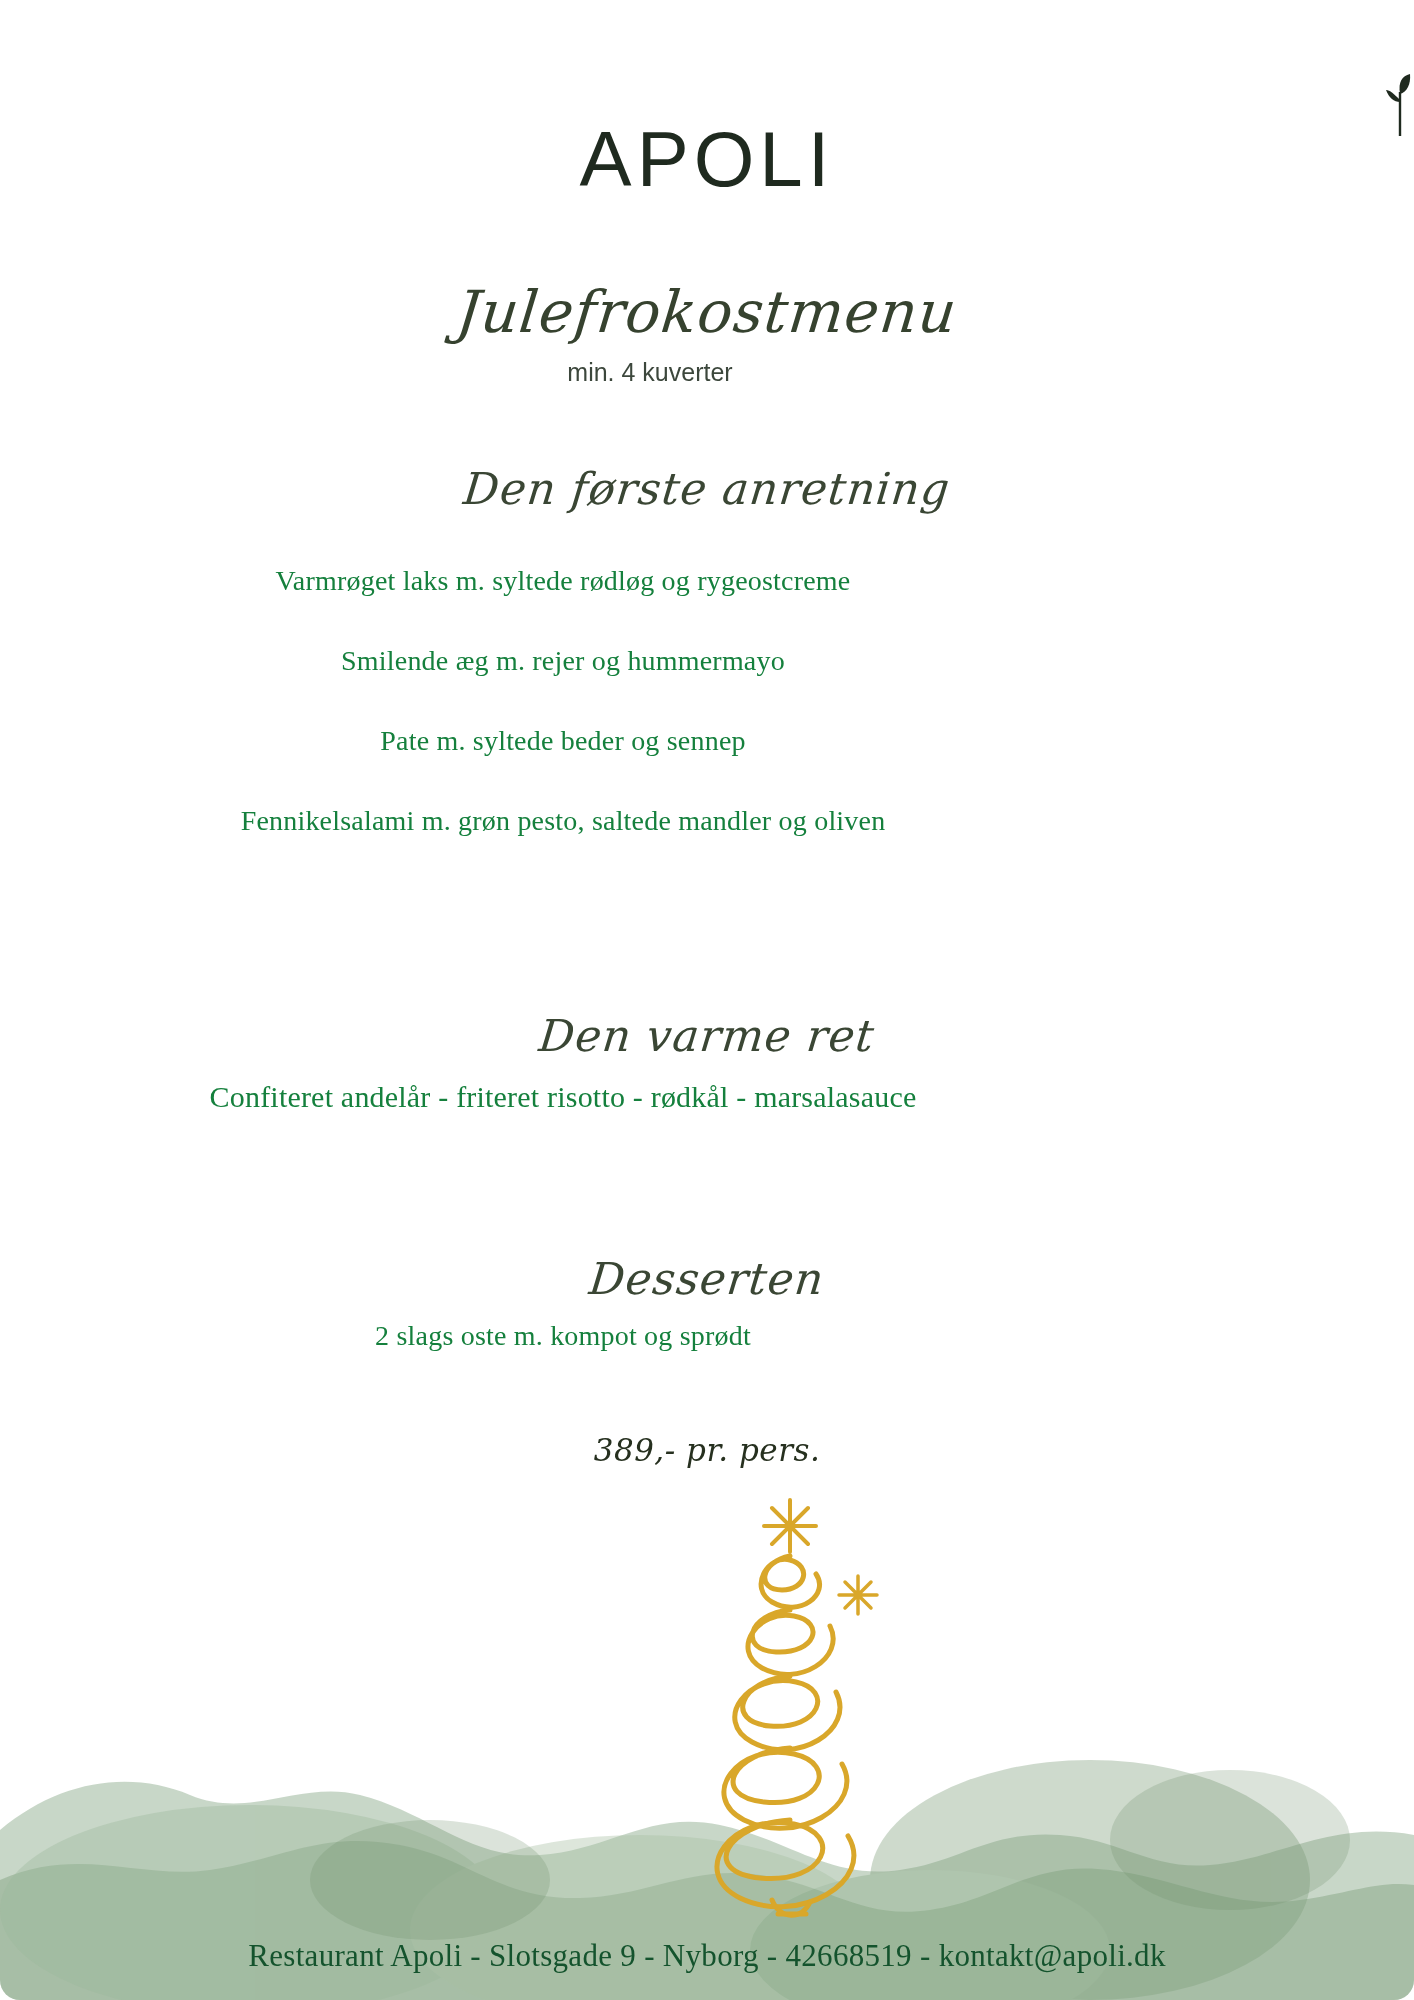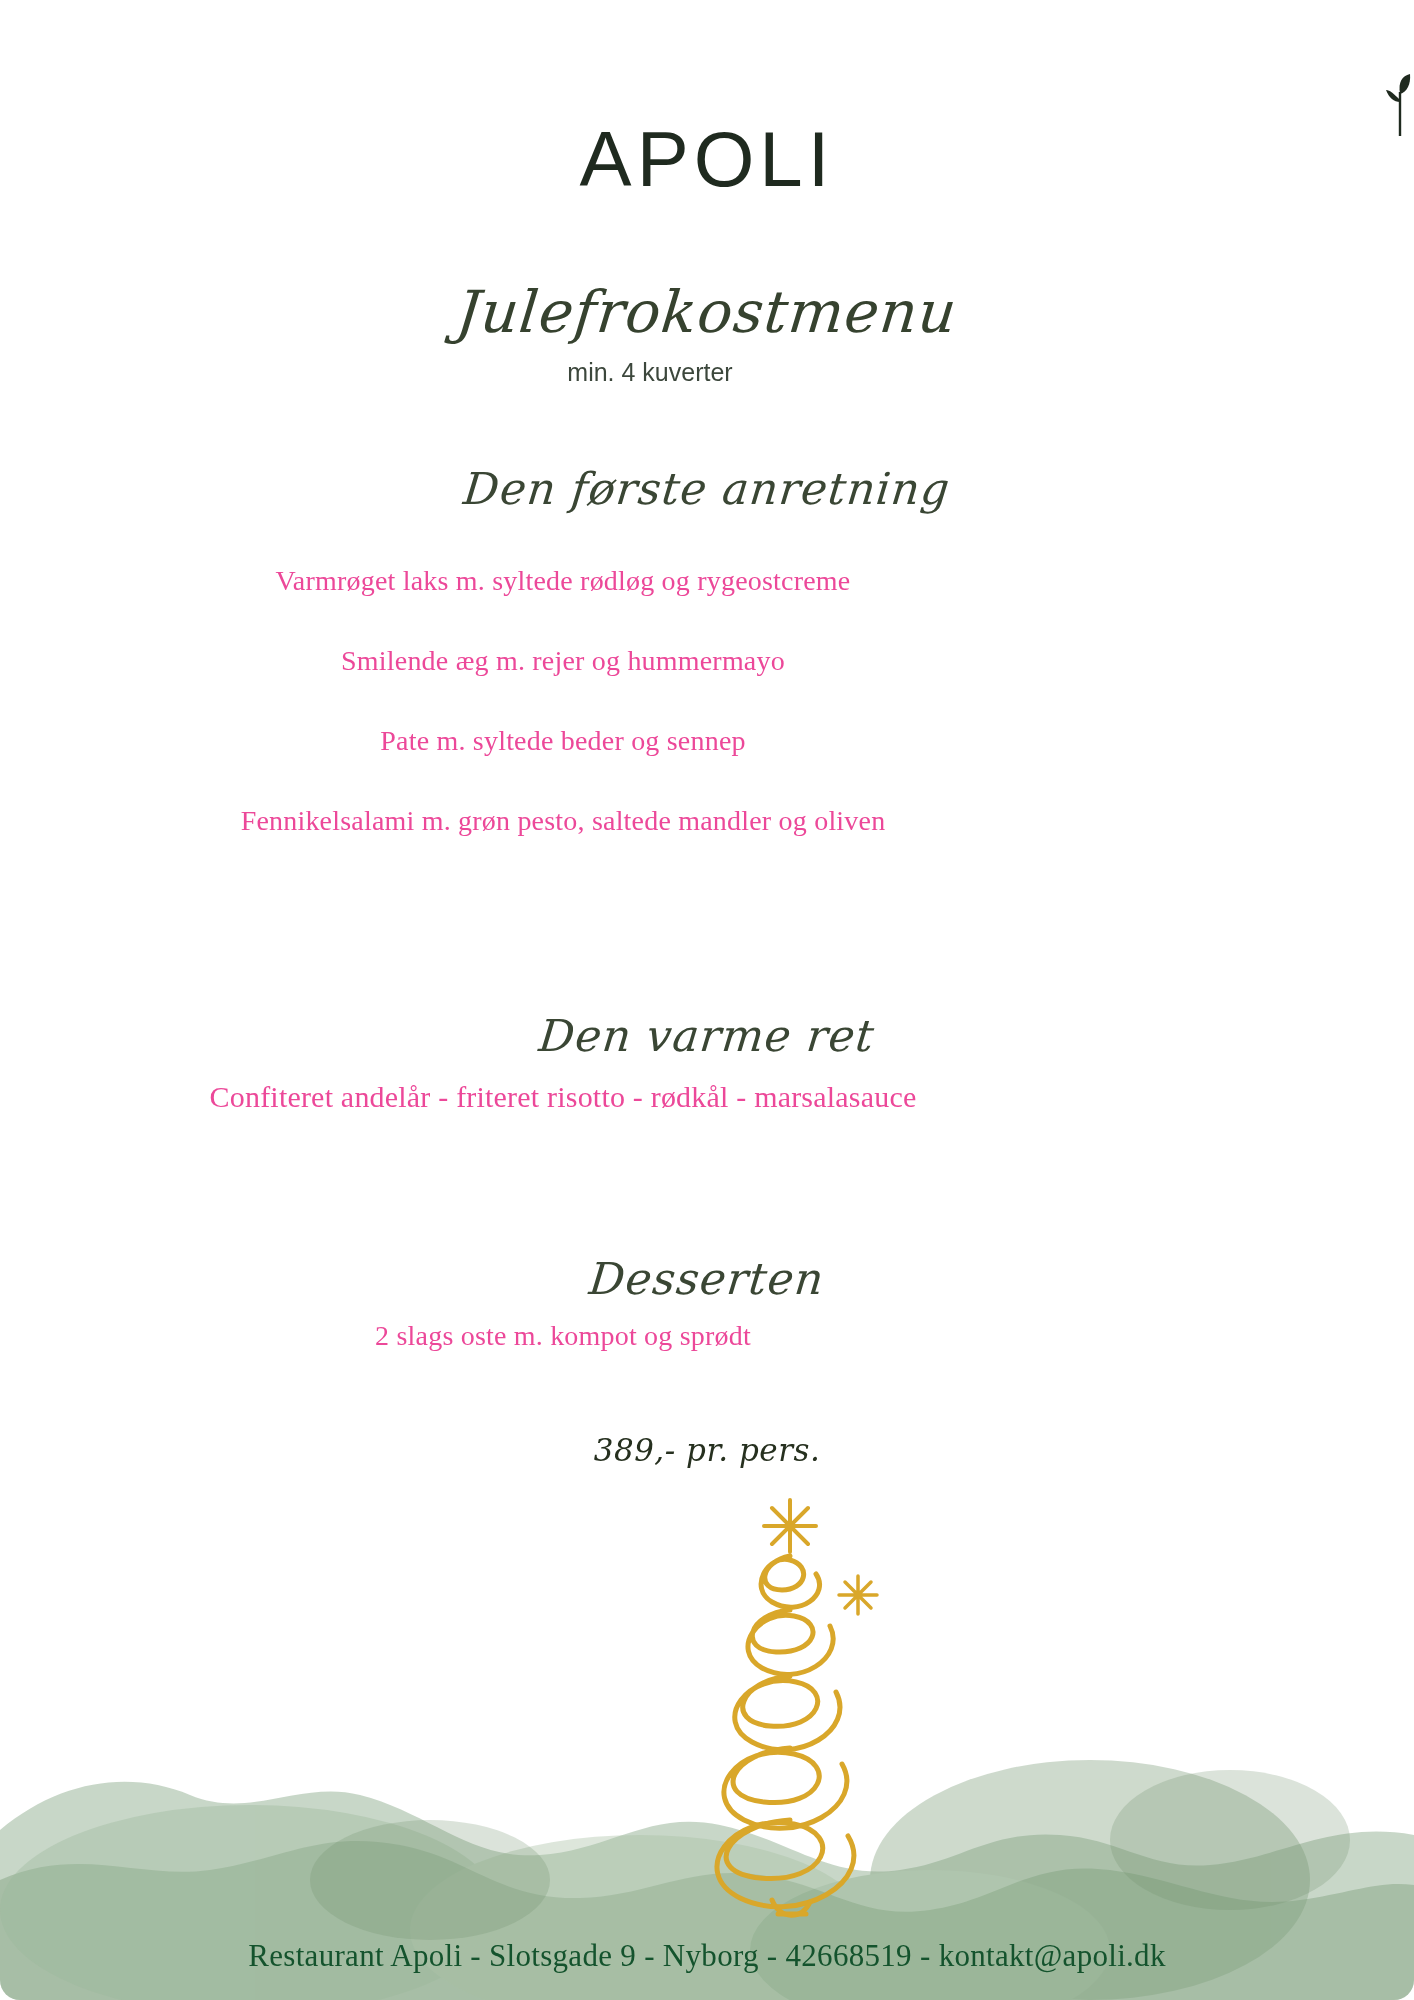--- a/index.html
+++ b/index.html
@@ -91,21 +91,21 @@
     font-size: 44px;
     color: #3a4634;
     transform: skewX(-6deg);
     letter-spacing: 1px;
   }
   .course-line {
     width: 1126px;
     text-align: center;
     font-family: "Liberation Serif", serif;
     font-size: 28px;
-    color: #ec4899;
+    color: #15803d;
     letter-spacing: .2px;
   }
 
   #sec1-head { position: absolute; top: 463px; left: 0; }
   #sec1-list { position: absolute; top: 565px; left: 0; width: 1414px; }
   #sec1-list .course-line { margin-bottom: 48px; }
 
   #sec2-head { position: absolute; top: 1010px; left: 0; }
   #sec2-list { position: absolute; top: 1080px; left: 0; width: 1414px; }
   #sec2-list .course-line { font-size: 30px; margin-bottom: 10px; }

